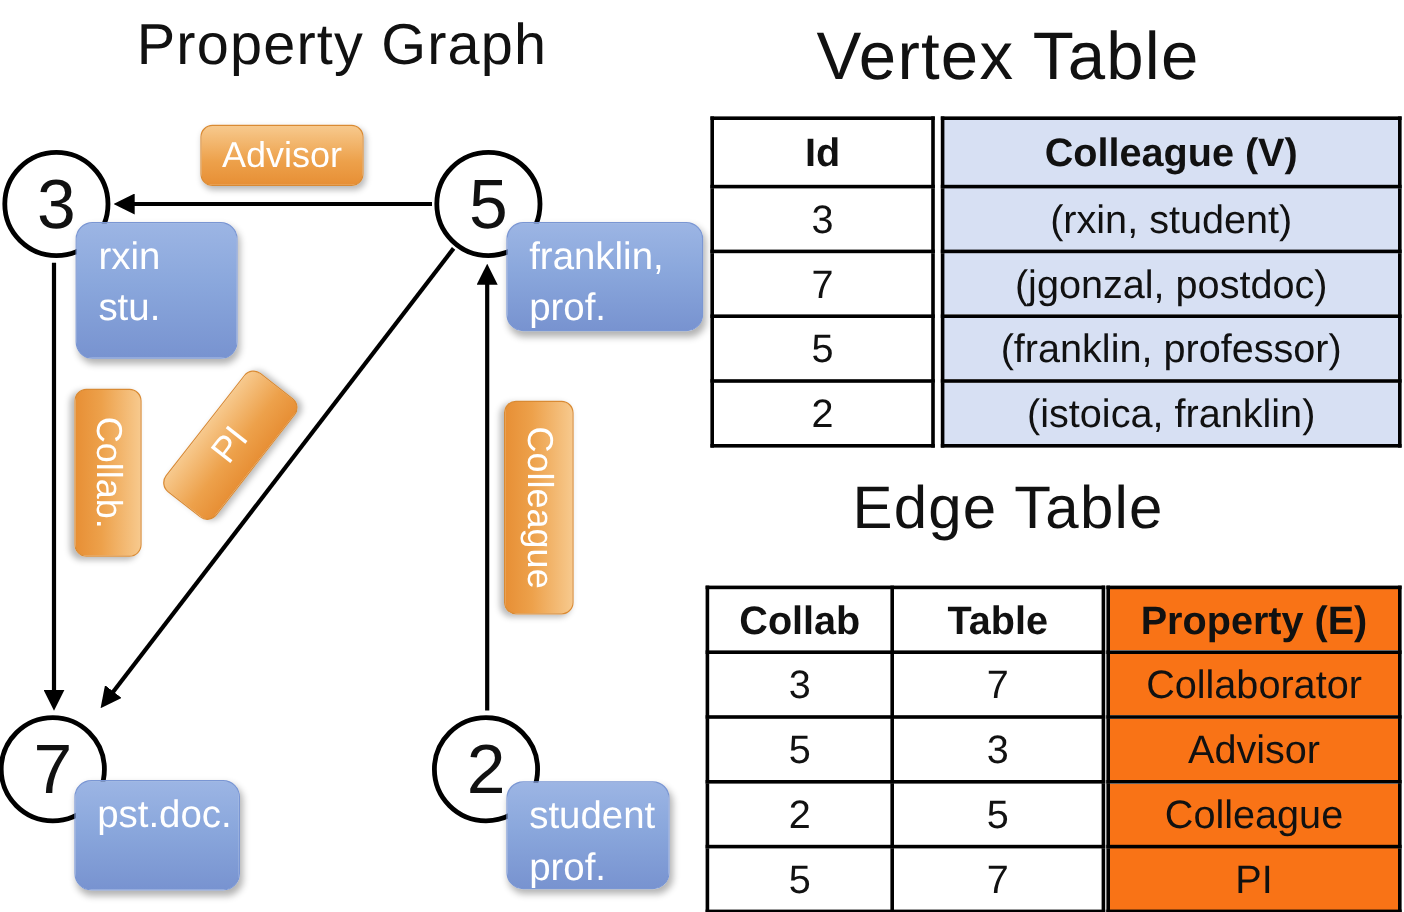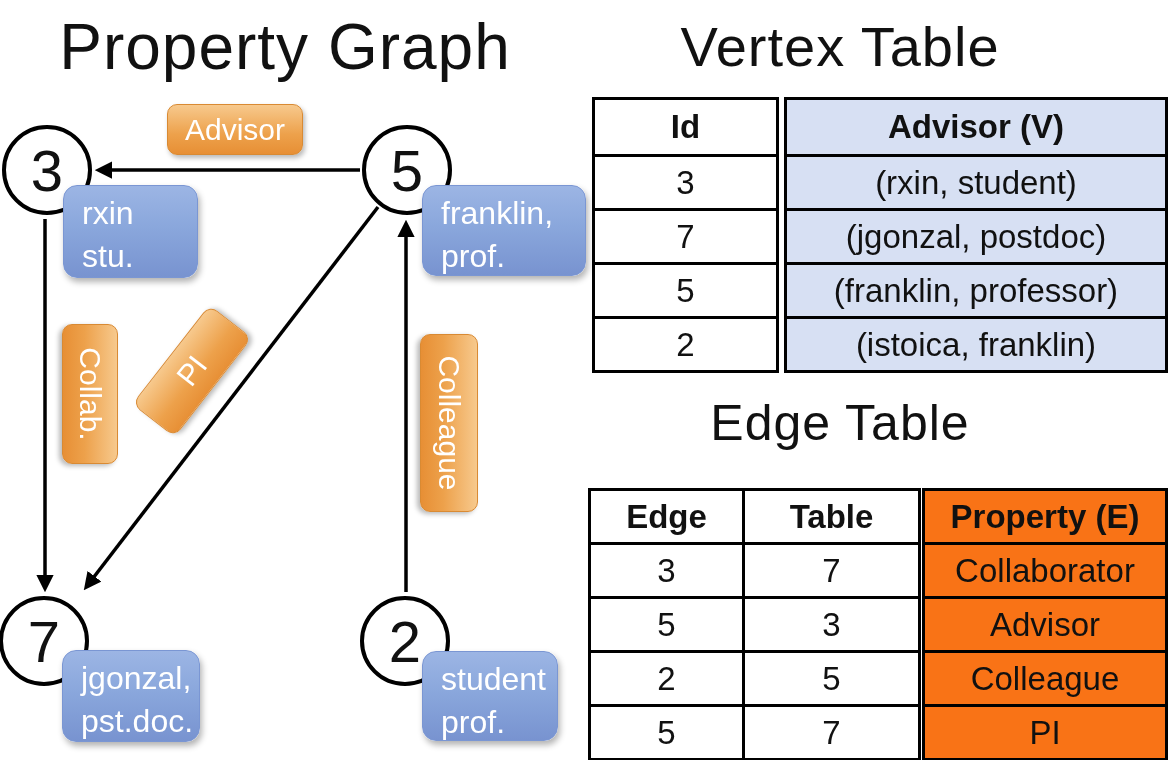--- a/index.html
+++ b/index.html
@@ -2,21 +2,21 @@
 <html><head>
 <meta charset="utf-8">
 <style>
   * { box-sizing: border-box; margin: 0; padding: 0; }
   html,body { width:1170px; height:760px; background:#fff; }
   body { font-family: "Liberation Sans", sans-serif; }
   #slide { position:relative; width:1170px; height:760px; background:#fff; overflow:hidden; }
 
   .title { position:absolute; text-align:center; color:#111; font-weight:300;
            letter-spacing:1px; white-space:nowrap; }
-  #t-graph  { left:0;   top:10px;  width:570px; font-size:64px; }
+  #t-graph  { left:0;   top:10px;  width:570px; font-size:48px; }
   #t-vertex { left:585px; top:14px;  width:510px; font-size:56px; }
   #t-edge   { left:585px; top:394px; width:510px; font-size:50px; }
 
   svg.edges { position:absolute; left:0; top:0; width:1170px; height:760px; z-index:1; }
 
   .node { position:absolute; width:90px; height:90px; border:4px solid #000; border-radius:50%;
           background:#fff; z-index:3; display:flex; align-items:center; justify-content:center;
           font-size:58px; font-weight:300; color:#111; }
   #node-3 { left:2px;   top:125px; }
   #node-5 { left:362px; top:125px; }
@@ -29,21 +29,21 @@
           box-shadow: 2px 3px 5px rgba(0,0,0,.28); white-space:nowrap; }
   #lbl-advisor  { left:167px; top:104px; width:136px; height:51px; }
   #lbl-collab   { left:20px;  top:366px; width:140px; height:56px; transform:rotate(90deg); }
   #lbl-pi       { left:129px; top:344px; width:126px; height:54px; transform:rotate(-52deg); }
   #lbl-colleague{ left:360px; top:394px; width:178px; height:58px; transform:rotate(90deg); }
 
   .prop-box { position:absolute; z-index:4;
           background: linear-gradient(180deg,#9cb5e4 0%, #8aa7dc 45%, #7893d0 100%);
           border:1px solid #7a96d3; border-radius:14px; color:#fff; font-size:32px;
           line-height:1.33; padding:6px 0 0 18px; box-shadow:2px 4px 6px rgba(0,0,0,.3); }
-  #prop-3 { left:63px;  top:185px; width:135px; height:93px; }
+  #prop-3 { left:63px;  top:185px; width:135px; height:114px; }
   #prop-5 { left:422px; top:185px; width:164px; height:91px; }
   #prop-7 { left:62px;  top:650px; width:138px; height:92px; }
   #prop-2 { left:422px; top:651px; width:136px; height:90px; }
 
   table.tbl { position:absolute; border-collapse:collapse; table-layout:fixed; z-index:2;
               font-size:33px; color:#111;border-radius:17px; }
   .tbl th, .tbl td { border:3px solid #000; text-align:center; vertical-align:middle;
               padding:0; overflow:hidden; white-space:nowrap; }
   .tbl th { font-weight:bold; }
   #vt-id   { left:592px; top:97px;  width:187px; }
@@ -88,21 +88,20 @@
 
   <div class="prop-box" id="prop-3">
     <div>rxin</div>
     <div>stu.</div>
   </div>
   <div class="prop-box" id="prop-5">
     <div>franklin,</div>
     <div>prof.</div>
   </div>
   <div class="prop-box" id="prop-7">
-    <div>jgonzal,</div>
     <div>pst.doc.</div>
   </div>
   <div class="prop-box" id="prop-2">
     <div>student</div>
     <div>prof.</div>
   </div>
 
   <table class="tbl" id="vt-id">
     <tbody>
         <tr class="hrow">
@@ -119,21 +118,21 @@
         </tr>
     <tr class="drow">
           <td>2</td>
         </tr>
   </tbody>
     </table>
 
   <table class="tbl" id="vt-prop">
     <tbody>
         <tr class="hrow">
-          <th>Advisor (V)</th>
+          <th>Colleague (V)</th>
         </tr>
     <tr class="drow">
           <td>(rxin, student)</td>
         </tr>
     <tr class="drow">
           <td>(jgonzal, postdoc)</td>
         </tr>
     <tr class="drow">
           <td>(franklin, professor)</td>
         </tr>
@@ -143,21 +142,21 @@
   </tbody>
     </table>
 
   <table class="tbl" id="et-ids">
     <colgroup>
         <col style="width:154px">
         <col style="width:176px">
       </colgroup>
     <tbody>
         <tr class="drow">
-      <th>Edge</th>
+      <th>Collab</th>
       <th>Table</th>
     </tr>
     <tr class="drow">
       <td>3</td>
       <td>7</td>
     </tr>
     <tr class="drow">
       <td>5</td>
       <td>3</td>
     </tr>

